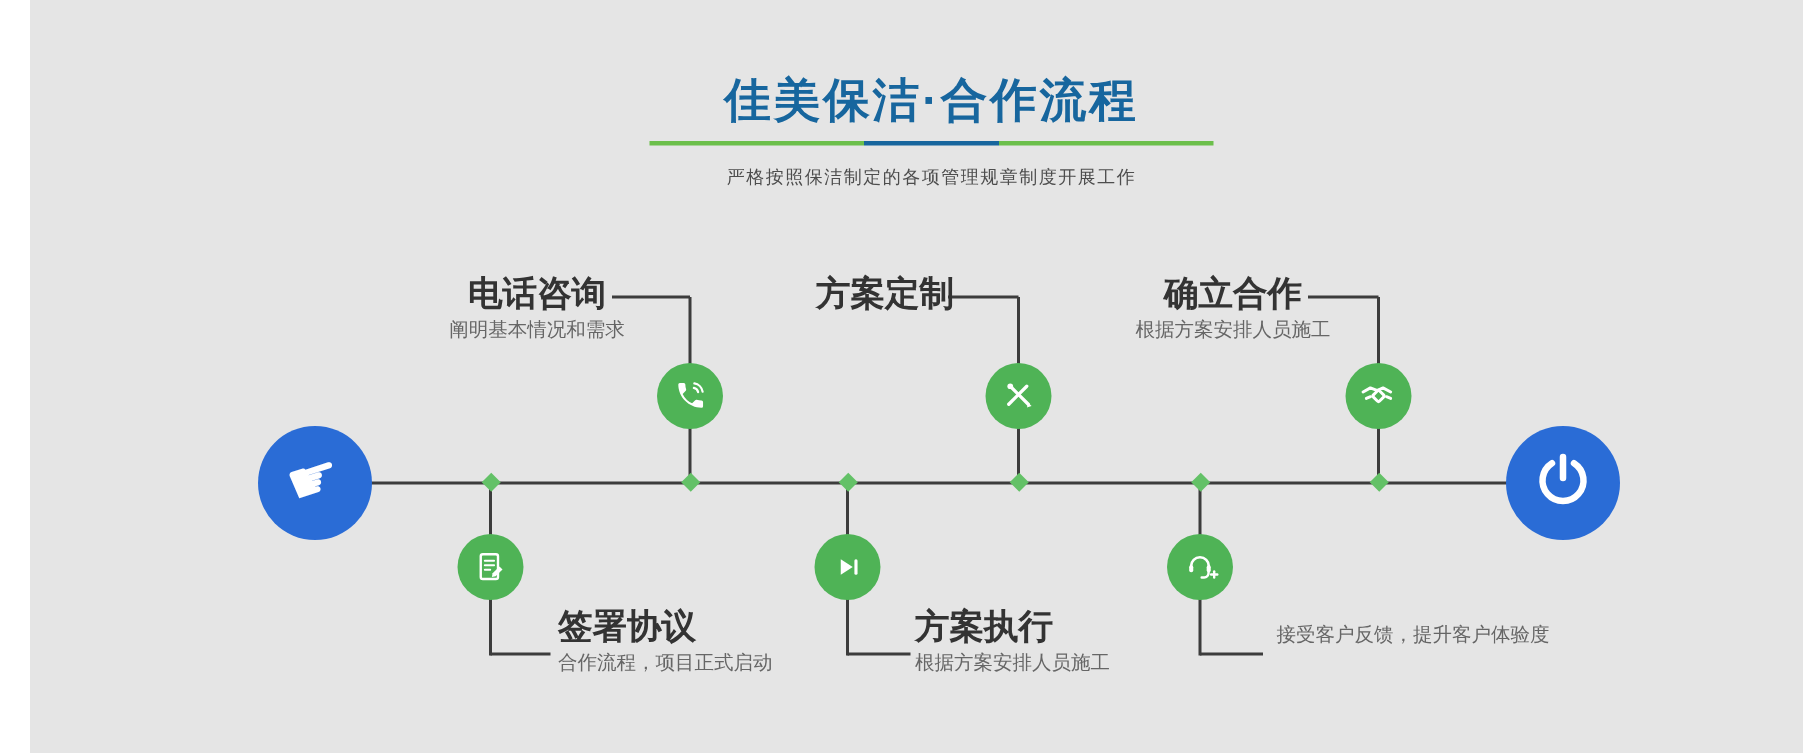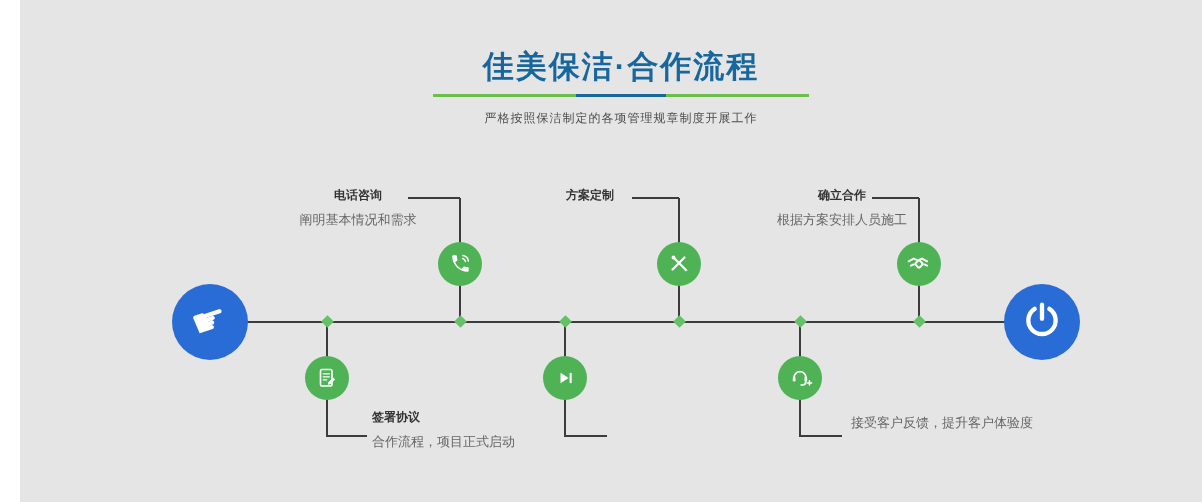--- a/index.html
+++ b/index.html
@@ -61,26 +61,26 @@
     transform:rotate(45deg);z-index:2;}
   .d1{left:436px;}
   .d2{left:655px;}
   .d3{left:895px;}
   .d4{left:303px;}
   .d5{left:541px;}
   .d6{left:776px;}
 
   
   .step-text{position:absolute;z-index:3;}
-  .step-title{font-size:12px;font-weight:bold;color:#333;line-height:19px;}
+  .step-title{font-size:23px;font-weight:bold;color:#333;line-height:19px;}
   .step-desc{margin-top:7px;font-size:13px;color:#666;line-height:16px;}
   .step-text.top{text-align:center;width:220px;top:186px;}
   .t1{left:228px;}
   .t2{left:460px;}
-  .t3{left:712px;}
+  .t3{left:692px;}
   .step-text.bottom{text-align:left;top:408px;}
   .t4{left:352px;}
   .t5{left:590px;}
   .t6{left:831px;}
 </style>
 </head>
 <body>
 
 <div class="stage">
 
@@ -206,17 +206,21 @@
   </div>
   <div class="step-text top t3">
     <div class="step-title">确立合作</div>
     <div class="step-desc">根据方案安排人员施工</div>
   </div>
 
   <div class="step-text bottom t4">
     <div class="step-title">签署协议</div>
     <div class="step-desc">合作流程，项目正式启动</div>
   </div>
+  <div class="step-text bottom t5">
+    <div class="step-title">方案执行</div>
+    <div class="step-desc">根据方案安排人员施工</div>
+  </div>
   <div class="step-text bottom t6">
     <div class="step-desc">接受客户反馈，提升客户体验度</div>
   </div>
 
 </div>
 
 </body></html>

